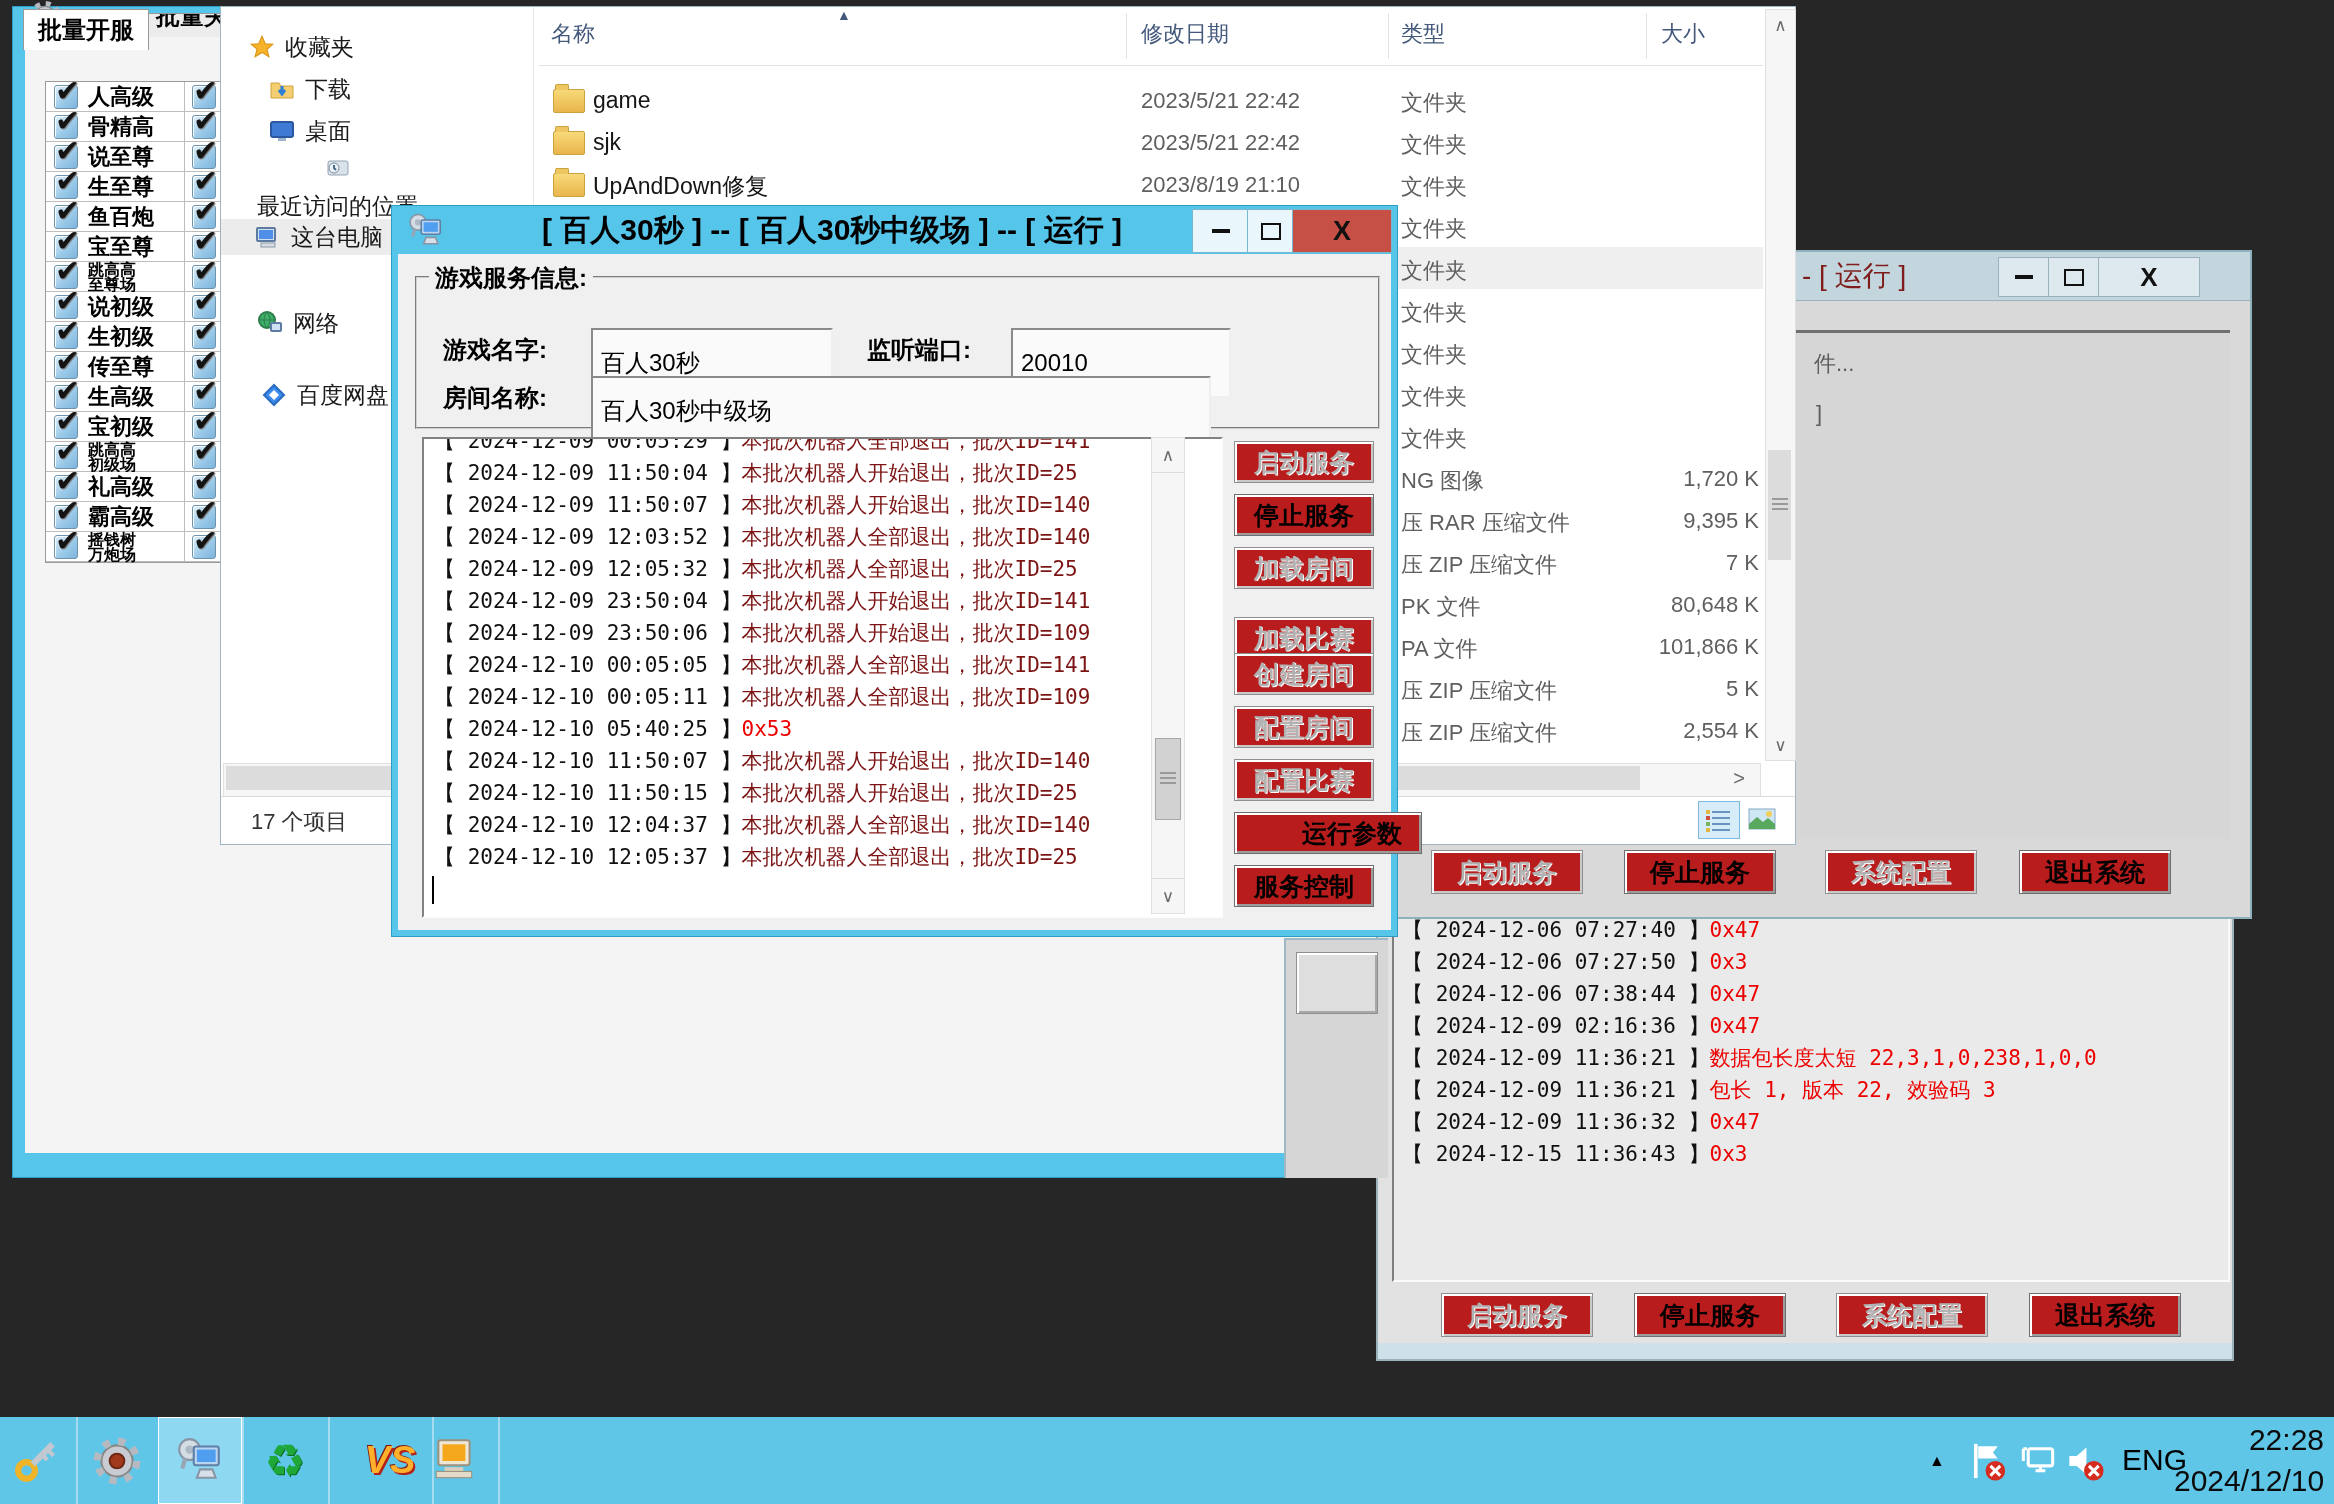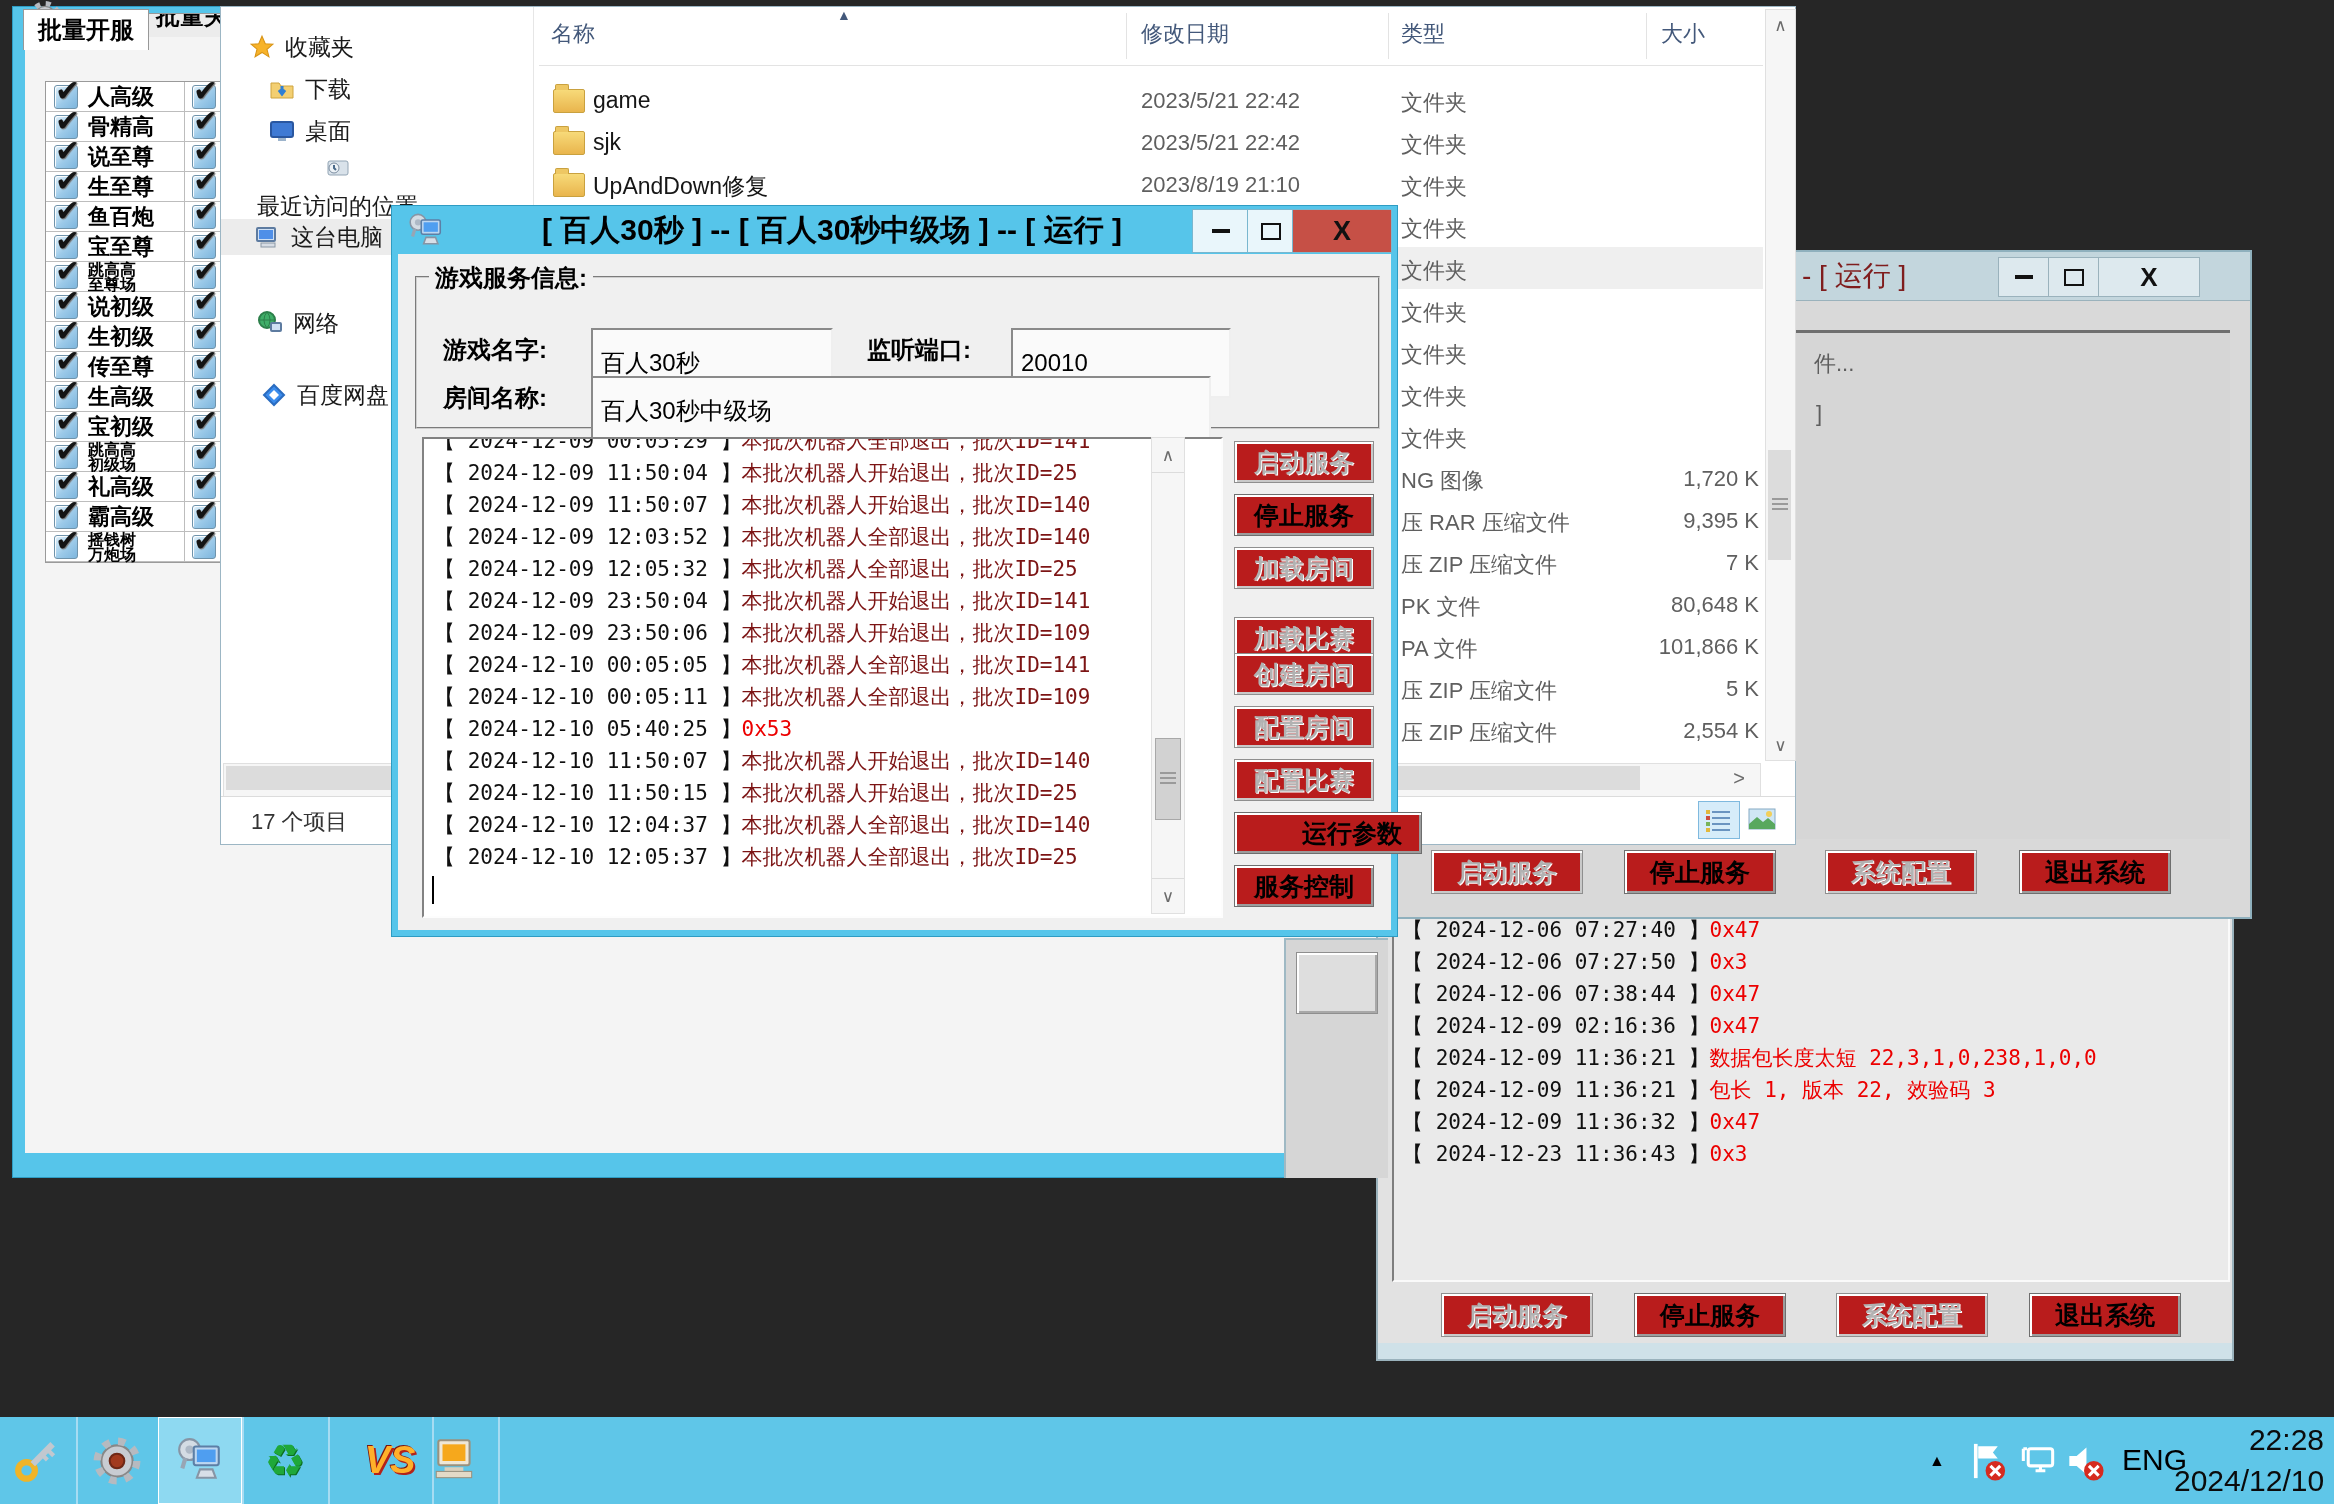--- a/index.html
+++ b/index.html
@@ -285,21 +285,21 @@
 
   <div id="window-b" class="abs">
     <div id="b-log">
         <div class="logline"><span class="ts">【 2024-12-06 07:27:40 】</span><span class="msg-error">0x47</span></div>
         <div class="logline"><span class="ts">【 2024-12-06 07:27:50 】</span><span class="msg-error">0x3</span></div>
         <div class="logline"><span class="ts">【 2024-12-06 07:38:44 】</span><span class="msg-error">0x47</span></div>
         <div class="logline"><span class="ts">【 2024-12-09 02:16:36 】</span><span class="msg-error">0x47</span></div>
         <div class="logline"><span class="ts">【 2024-12-09 11:36:21 】</span><span class="msg-error">数据包长度太短 22,3,1,0,238,1,0,0</span></div>
         <div class="logline"><span class="ts">【 2024-12-09 11:36:21 】</span><span class="msg-error">包长 1, 版本 22, 效验码 3</span></div>
         <div class="logline"><span class="ts">【 2024-12-09 11:36:32 】</span><span class="msg-error">0x47</span></div>
-        <div class="logline"><span class="ts">【 2024-12-23 11:36:43 】</span><span class="msg-error">0x3</span></div>
+        <div class="logline"><span class="ts">【 2024-12-15 11:36:43 】</span><span class="msg-error">0x3</span></div>
       </div>
     <div id="b-buttons">
         <div class="btn disabled" style="left: 63px; top: 601px; width: 150px; height: 42px;">启动服务</div>
         <div class="btn" style="left: 256px; top: 601px; width: 150px; height: 42px;">停止服务</div>
         <div class="btn disabled" style="left: 458px; top: 601px; width: 150px; height: 42px;">系统配置</div>
         <div class="btn" style="left: 651px; top: 601px; width: 150px; height: 42px;">退出系统</div>
       </div>
     <div id="b-bottom"></div>
   </div>
 

